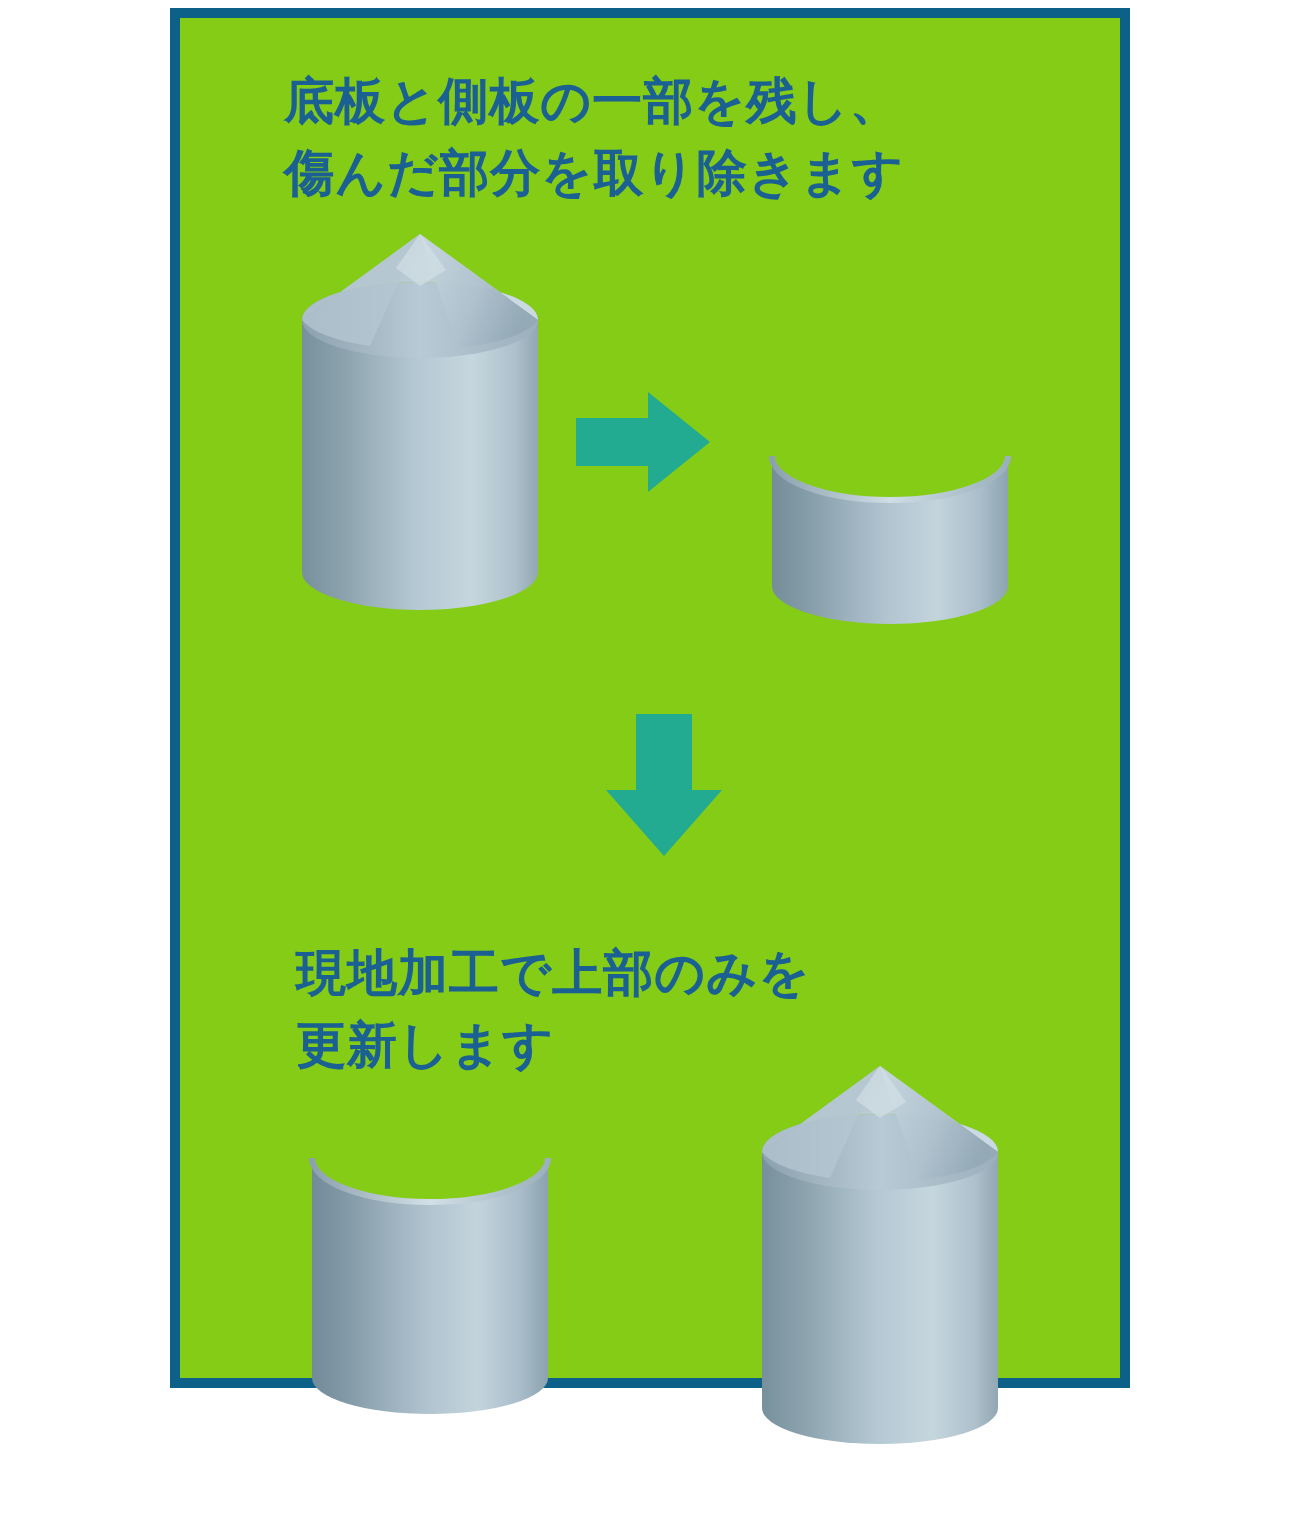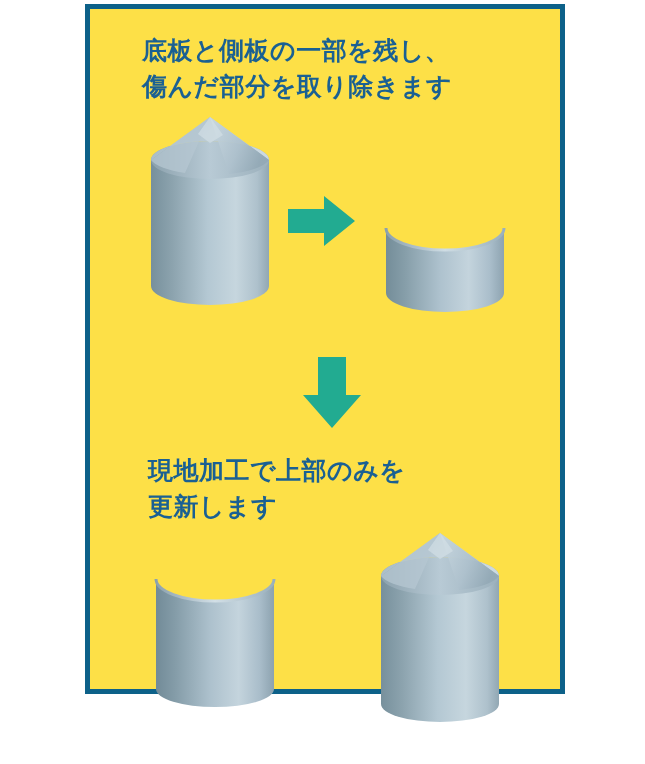--- a/index.html
+++ b/index.html
@@ -25,21 +25,21 @@
 
   
   #panel {
     position: absolute;
     left: 85px;
     top: 4px;
     width: 480px;
     height: 690px;
     box-sizing: border-box;
     border: 5px solid var(--frame);
-    background: #fde047;
+    background: #84cc16;
   }
 
   :root {
     --frame: #0d6189;
     --text: #1a6093;
     --arrow: #22ab91;
   }
 
   
   .caption {
@@ -51,21 +51,21 @@
     letter-spacing: 0.5px;
     white-space: pre-line;
     font-family: "DejaVu Sans", "Liberation Sans", sans-serif;
   }
   #caption-top {
     left: 52px;
     top: 24px;
   }
   #caption-bottom {
     left: 58px;
-    top: 444px;
+    top: 460px;
   }
 
   
   .figure {
     position: absolute;
   }
   .figure svg { display: block; }
 
   #tank-full-top     { left: 55px;  top: 104px; }
   #tank-cut-top      { left: 292px; top: 212px; }

